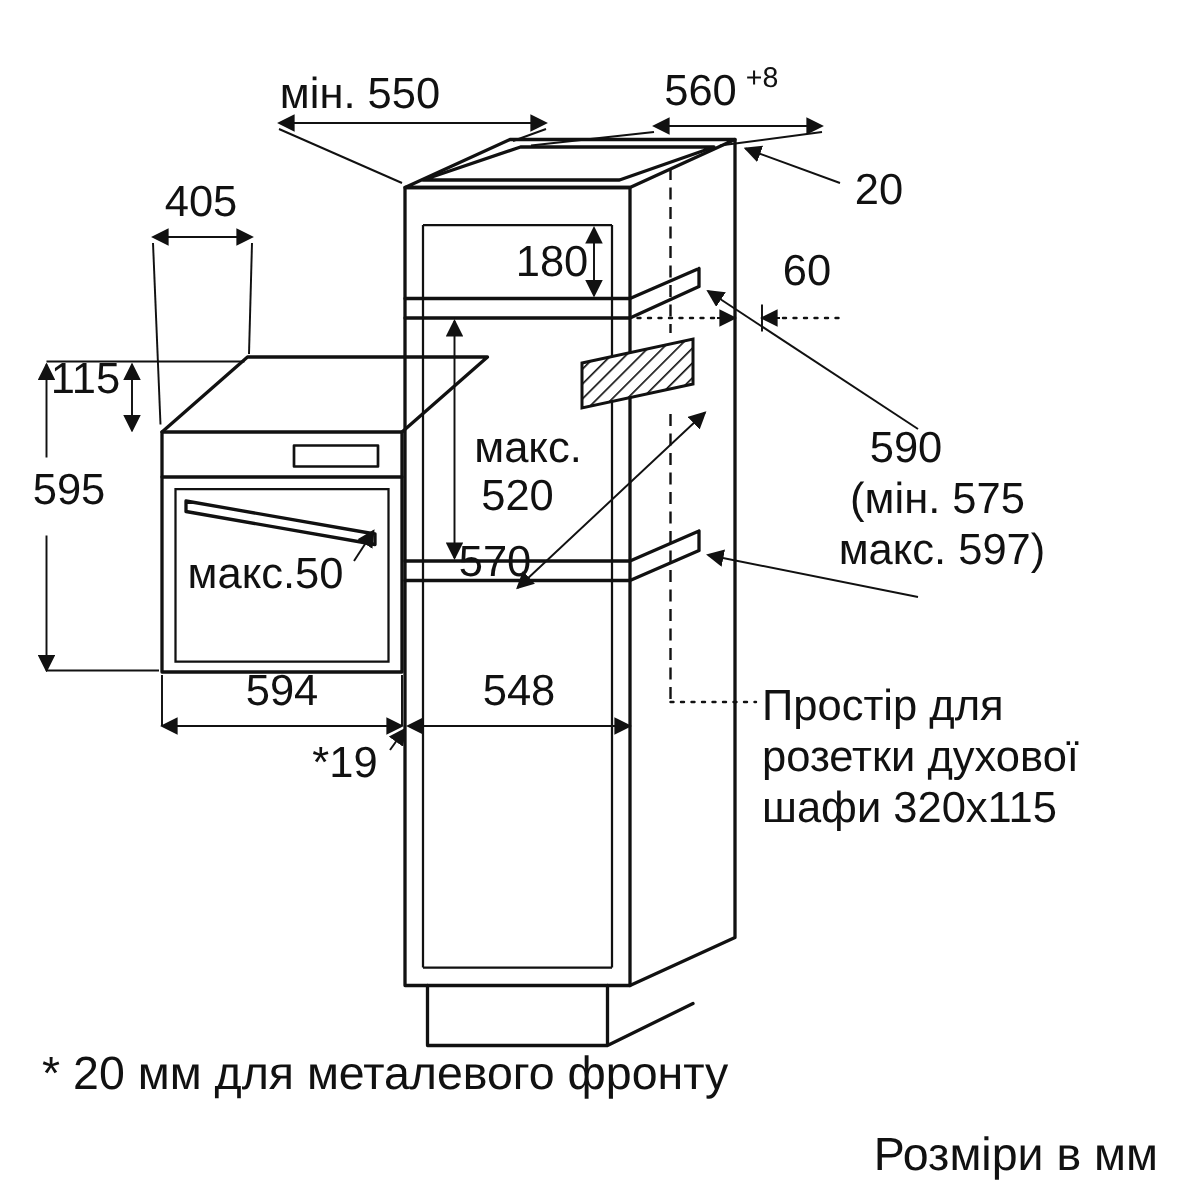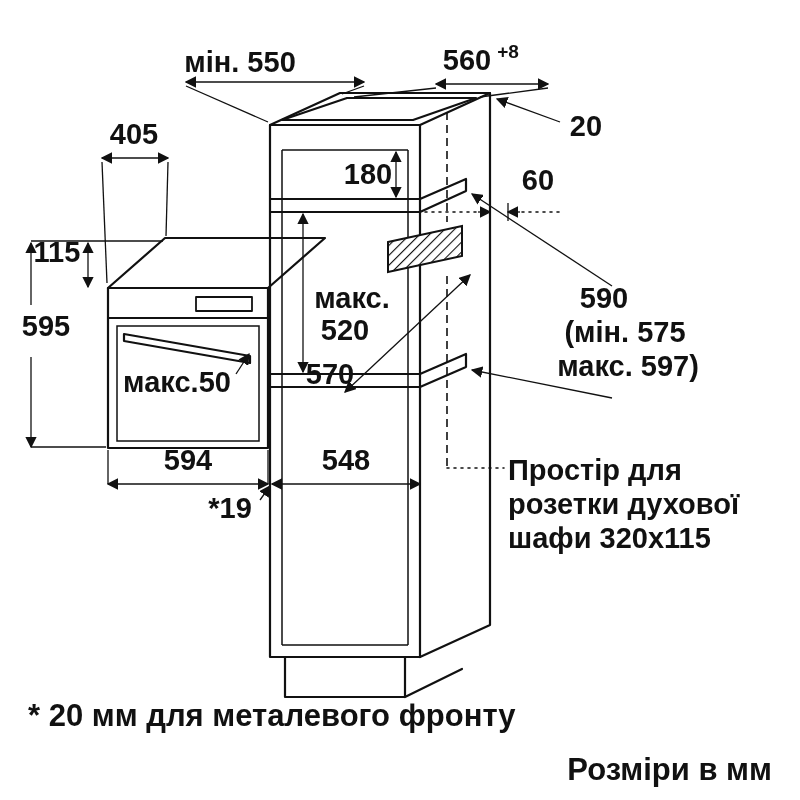--- a/index.html
+++ b/index.html
@@ -1,16 +1,16 @@
 <!DOCTYPE html>
 <html><head>
 <meta charset="utf-8">
 <style>
   html,body{margin:0;padding:0;background:#ffffff;}
-  .canvas{width:800px;height:800px;background:#ffffff;position:relative;overflow:hidden;font-weight:bold;}
+  .canvas{width:800px;height:800px;background:#ffffff;position:relative;overflow:hidden;}
   svg{display:block;}
   text{fill:#111111;font-family:"Liberation Sans","DejaVu Sans",sans-serif;font-size:29px;}
   .sup{font-size:19px;}
   .big{font-size:31px;}
   .main{fill:none;stroke:#111111;stroke-width:2.2;stroke-linecap:round;stroke-linejoin:round;}
   .thin{fill:none;stroke:#111111;stroke-width:1.5;}
   .dim{fill:none;stroke:#111111;stroke-width:1.3;}
   .dash{fill:none;stroke:#111111;stroke-width:1.6;stroke-dasharray:8 5;}
   .dot{fill:none;stroke:#111111;stroke-width:1.6;stroke-dasharray:2 5;stroke-linecap:round;}
 </style>

